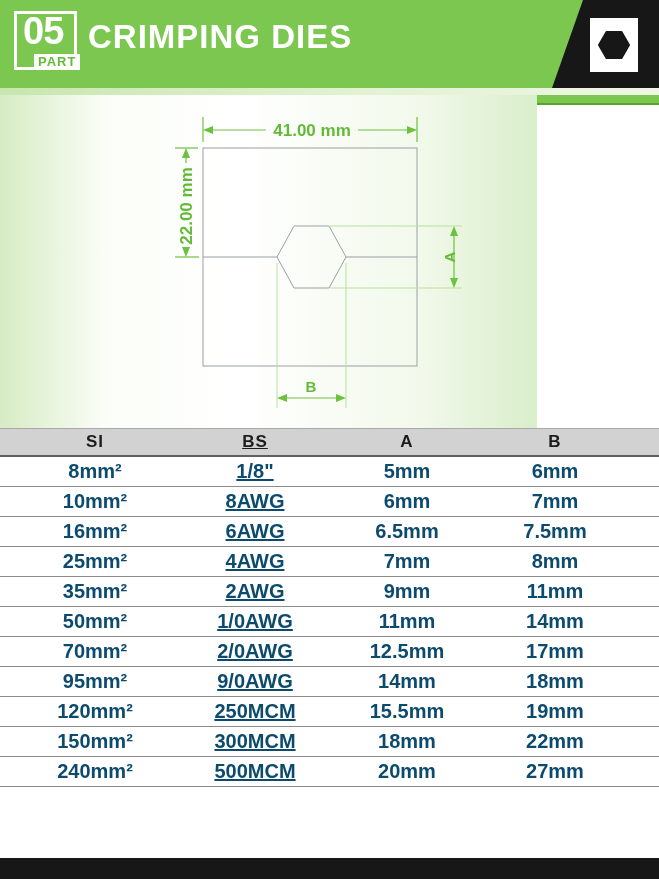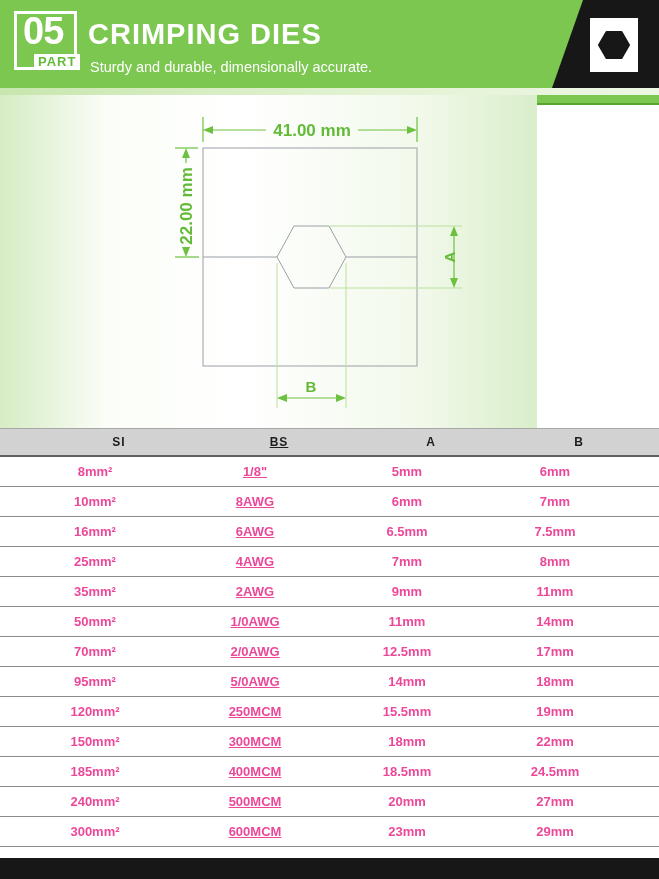--- a/index.html
+++ b/index.html
@@ -19,21 +19,21 @@
   .badge-num{
     position:absolute;left:6px;top:-6px;color:#ffffff;
     font-size:38px;font-weight:700;letter-spacing:-1px;line-height:1.25;
   }
   .badge-part{
     position:absolute;left:-3px;bottom:-3px;background:#ffffff;color:#64bb38;
     font-size:13px;font-weight:700;padding:1px 4px 2px 4px;letter-spacing:1px;line-height:1;margin-left:20px;
   }
   .title{
     position:absolute;left:88px;top:18px;color:#ffffff;
-    font-size:29px;font-weight:700;letter-spacing:1px;white-space:nowrap;
+    font-size:33px;font-weight:700;letter-spacing:1px;white-space:nowrap;
   }
   .subtitle{
     position:absolute;left:90px;top:59px;color:#ffffff;
     font-size:14.5px;font-weight:400;white-space:nowrap;
   }
   .corner{
     position:absolute;right:0;top:0;width:119px;height:88px;background:#171717;
     clip-path:polygon(43px 0px,119px 0px,119px 88px,12px 88px);
   }
   .corner-square{
@@ -53,42 +53,41 @@
   .dim-text{fill:#62ba37;font-weight:700;font-size:17px;font-family:"Liberation Sans",sans-serif;}
   .dim-letter{fill:#62ba37;font-weight:700;font-size:15px;font-family:"Liberation Sans",sans-serif;}
   
   .spec-table{position:absolute;left:0;top:428px;width:659px;background:#ffffff;}
   .thead{
     position:relative;height:26px;background:#d2d2d2;
     border-top:1px solid #a8a8a8;border-bottom:2px solid #5f5f5f;
   }
   .thead .cell{
     position:absolute;top:0;height:26px;line-height:26px;transform:translateX(-50%);
-    font-size:12px;font-weight:700;color:#1c1c1c;letter-spacing:1px;white-space:nowrap;margin-left:24px;
+    font-size:17px;font-weight:700;color:#1c1c1c;letter-spacing:1px;white-space:nowrap;
   }
   .trow{position:relative;height:29px;border-bottom:1px solid #8b8b8b;background:#ffffff;}
   .trow .cell{
     position:absolute;top:0;height:29px;line-height:29px;transform:translateX(-50%);
-    font-size:13px;font-weight:700;color:#ec4899;white-space:nowrap;
+    font-size:20px;font-weight:700;color:#0c4a6e;white-space:nowrap;
   }
   .c1{left:95px;} .c2{left:255px;text-decoration:underline;} .c3{left:407px;} .c4{left:555px;}
   .bottom-bar{position:absolute;left:0;bottom:0;width:659px;height:21px;background:#171717;}
 </style>
 </head>
 <body>
 
 <div class="page">
 
   <div class="header">
     <div class="badge">
       <div class="badge-num">05</div>
       <div class="badge-part">PART</div>
     </div>
     <div class="title">CRIMPING DIES</div>
-    <div class="subtitle">Sturdy and durable, dimensionally accurate.</div>
     <div class="corner">
       <div class="corner-square">
         <svg width="32" height="28" viewBox="0 0 32 28">
           <polygon points="1,14 8.5,1 23.5,1 31,14 23.5,27 8.5,27" fill="#171717" stroke="#171717" stroke-width="2" stroke-linejoin="round"></polygon>
         </svg>
       </div>
     </div>
   </div>
   <div class="header-strip"></div>
 
@@ -187,51 +186,39 @@
           <span class="cell c4">14mm</span>
         </div>
         <div class="trow">
           <span class="cell c1">70mm²</span>
           <span class="cell c2">2/0AWG</span>
           <span class="cell c3">12.5mm</span>
           <span class="cell c4">17mm</span>
         </div>
         <div class="trow">
           <span class="cell c1">95mm²</span>
-          <span class="cell c2">5/0AWG</span>
+          <span class="cell c2">9/0AWG</span>
           <span class="cell c3">14mm</span>
           <span class="cell c4">18mm</span>
         </div>
         <div class="trow">
           <span class="cell c1">120mm²</span>
           <span class="cell c2">250MCM</span>
           <span class="cell c3">15.5mm</span>
           <span class="cell c4">19mm</span>
         </div>
         <div class="trow">
           <span class="cell c1">150mm²</span>
           <span class="cell c2">300MCM</span>
           <span class="cell c3">18mm</span>
           <span class="cell c4">22mm</span>
         </div>
         <div class="trow">
-          <span class="cell c1">185mm²</span>
-          <span class="cell c2">400MCM</span>
-          <span class="cell c3">18.5mm</span>
-          <span class="cell c4">24.5mm</span>
-        </div>
-        <div class="trow">
           <span class="cell c1">240mm²</span>
           <span class="cell c2">500MCM</span>
           <span class="cell c3">20mm</span>
           <span class="cell c4">27mm</span>
         </div>
-        <div class="trow">
-          <span class="cell c1">300mm²</span>
-          <span class="cell c2">600MCM</span>
-          <span class="cell c3">23mm</span>
-          <span class="cell c4">29mm</span>
-        </div>
       </div>
   </div>
 
   <div class="bottom-bar"></div>
 </div>
 
 </body></html>

